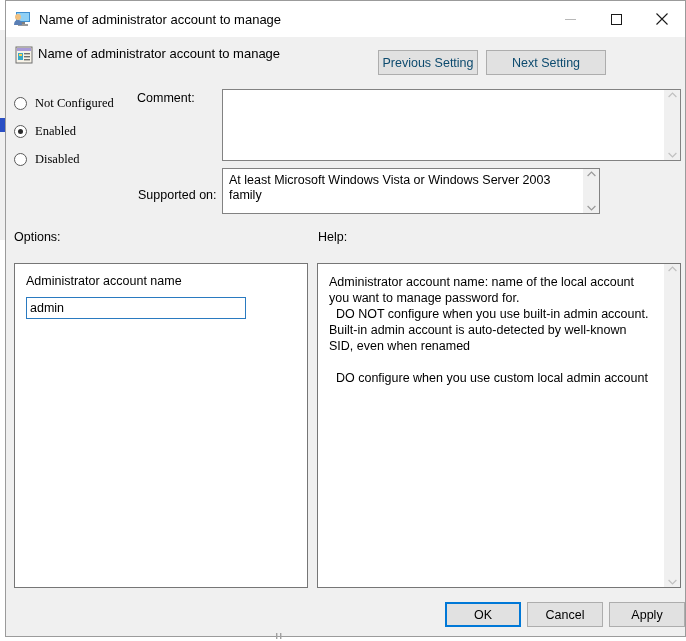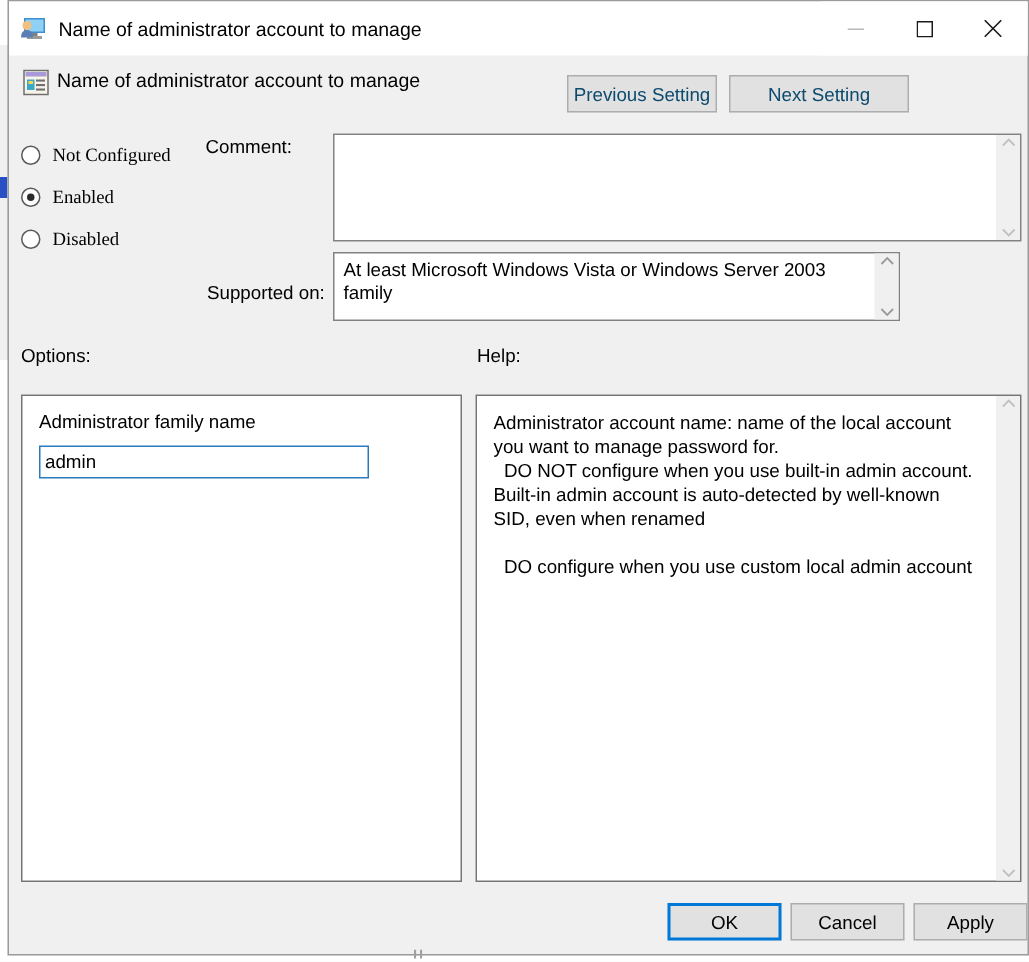--- a/index.html
+++ b/index.html
@@ -368,21 +368,21 @@
         <path d="M0.6 1 L4.5 5 L8.4 1" stroke="#9a9a9a" stroke-width="1.2" fill="none"></path>
       </svg>
     </div>
   </div>
 
   <div class="field-label" id="options-label">Options:</div>
   <div class="field-label" id="help-label">Help:</div>
 
   <div class="panel" id="options-panel">
     <div class="panel-body">
-      <label id="opt-field-label">Administrator family name</label>
+      <label id="opt-field-label">Administrator account name</label>
       <input id="admin-input" type="text" value="admin" style="">
     </div>
   </div>
 
   <div class="panel" id="help-panel">
     <div class="panel-body">
       <p id="help-text">Administrator account name: name of the local account you want to manage password for.
   DO NOT configure when you use built-in admin account. Built-in admin account is auto-detected by well-known SID, even when renamed
 
   DO configure when you use custom local admin account</p>

